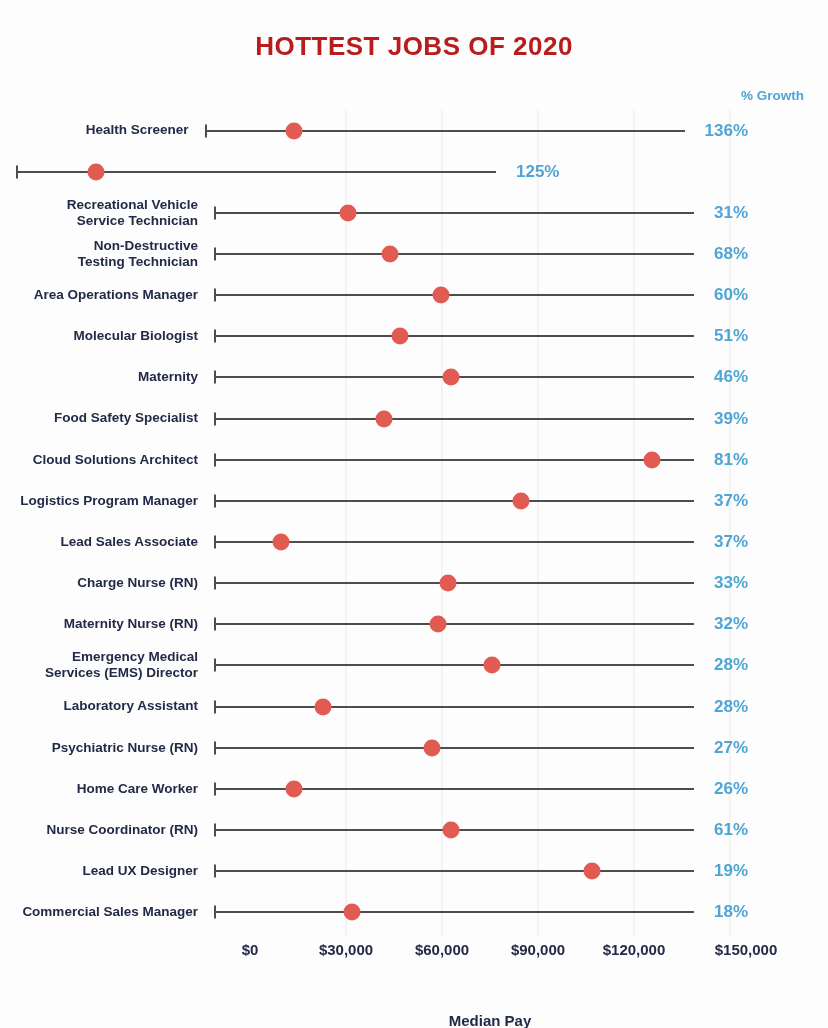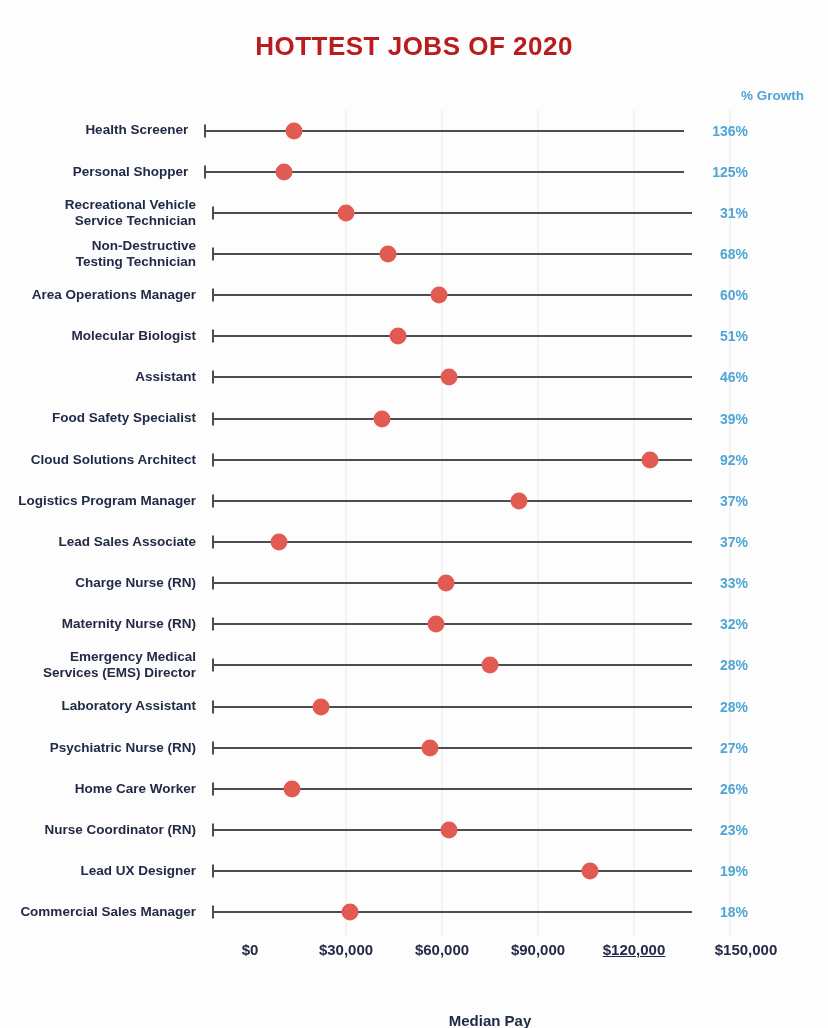--- a/index.html
+++ b/index.html
@@ -84,22 +84,22 @@
   }
   .dot {
     position: absolute;
     top: 50%;
     width: 17px; height: 17px;
     border-radius: 50%;
     background: #e25b52;
     transform: translate(-50%, -50%);
   }
   .row-growth {
-    margin-left: 28px;
-    font-size: 14px;
+    margin-left: 20px;
+    font-size: 17px;
     font-weight: bold;
     color: #4fa5d4;
     white-space: nowrap;
   }
   .x-axis {
     position: absolute;
     top: 941px; left: 250px;
     width: 480px; height: 20px;
     z-index: 1;
   }
@@ -140,21 +140,20 @@
     <div class="row-label">Health Screener</div>
     <div class="row-plot">
       <span class="start-tick"></span>
       <span class="baseline"></span>
       <span class="dot" style="left: 18.6667%;"></span>
     </div>
     <div class="row-growth">136%</div>
   </div>
 
   <div class="row">
-    <div class="row-label">Personal Shopper</div>
     <div class="row-plot">
       <span class="start-tick"></span>
       <span class="baseline"></span>
       <span class="dot" style="left: 16.6667%;"></span>
     </div>
     <div class="row-growth">125%</div>
   </div>
 
   <div class="row">
     <div class="row-label">Recreational Vehicle
@@ -192,21 +191,21 @@
     <div class="row-label">Molecular Biologist</div>
     <div class="row-plot">
       <span class="start-tick"></span>
       <span class="baseline"></span>
       <span class="dot" style="left: 38.6667%;"></span>
     </div>
     <div class="row-growth">51%</div>
   </div>
 
   <div class="row">
-    <div class="row-label">Assistant</div>
+    <div class="row-label">Maternity</div>
     <div class="row-plot">
       <span class="start-tick"></span>
       <span class="baseline"></span>
       <span class="dot" style="left: 49.3333%;"></span>
     </div>
     <div class="row-growth">46%</div>
   </div>
 
   <div class="row">
     <div class="row-label">Food Safety Specialist</div>
@@ -218,21 +217,21 @@
     <div class="row-growth">39%</div>
   </div>
 
   <div class="row">
     <div class="row-label">Cloud Solutions Architect</div>
     <div class="row-plot">
       <span class="start-tick"></span>
       <span class="baseline"></span>
       <span class="dot" style="left: 91.3333%;"></span>
     </div>
-    <div class="row-growth">92%</div>
+    <div class="row-growth">81%</div>
   </div>
 
   <div class="row">
     <div class="row-label">Logistics Program Manager</div>
     <div class="row-plot">
       <span class="start-tick"></span>
       <span class="baseline"></span>
       <span class="dot" style="left: 64%;"></span>
     </div>
     <div class="row-growth">37%</div>
@@ -309,21 +308,21 @@
     <div class="row-growth">26%</div>
   </div>
 
   <div class="row">
     <div class="row-label">Nurse Coordinator (RN)</div>
     <div class="row-plot">
       <span class="start-tick"></span>
       <span class="baseline"></span>
       <span class="dot" style="left: 49.3333%;"></span>
     </div>
-    <div class="row-growth">23%</div>
+    <div class="row-growth">61%</div>
   </div>
 
   <div class="row">
     <div class="row-label">Lead UX Designer</div>
     <div class="row-plot">
       <span class="start-tick"></span>
       <span class="baseline"></span>
       <span class="dot" style="left: 78.6667%;"></span>
     </div>
     <div class="row-growth">19%</div>
@@ -337,17 +336,17 @@
       <span class="dot" style="left: 28.6667%;"></span>
     </div>
     <div class="row-growth">18%</div>
   </div>
 </div>
   <div class="x-axis">
       <span class="x-tick" style="left: 0%;">$0</span>
       <span class="x-tick" style="left: 20%;">$30,000</span>
       <span class="x-tick" style="left: 40%;">$60,000</span>
       <span class="x-tick" style="left: 60%;">$90,000</span>
-      <span class="x-tick" style="left: 80%; text-decoration: underline;">$120,000</span>
+      <span class="x-tick" style="left: 80%;">$120,000</span>
       <span class="x-tick" style="left: 100%; margin-left: 16px;">$150,000</span>
     </div>
   <div class="x-axis-title">Median Pay</div>
 </div>
 
 </body></html>

